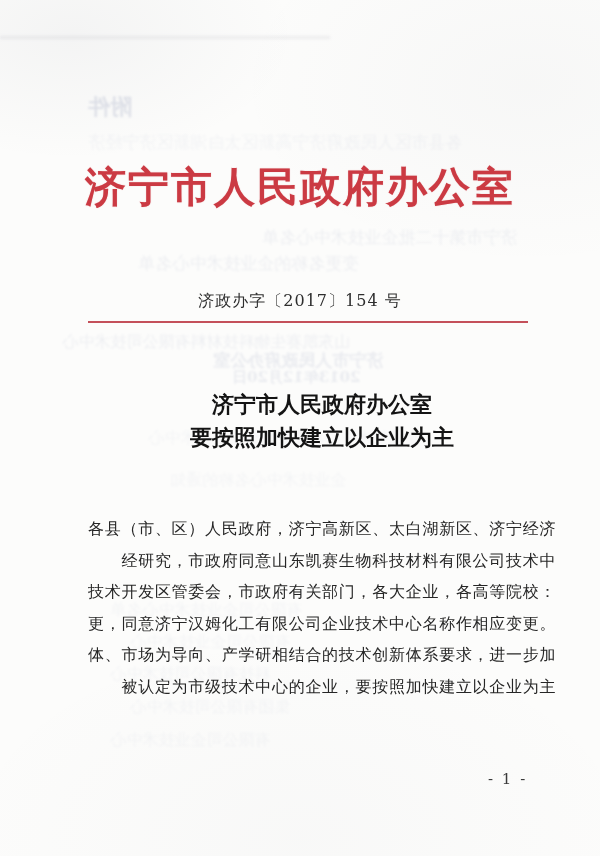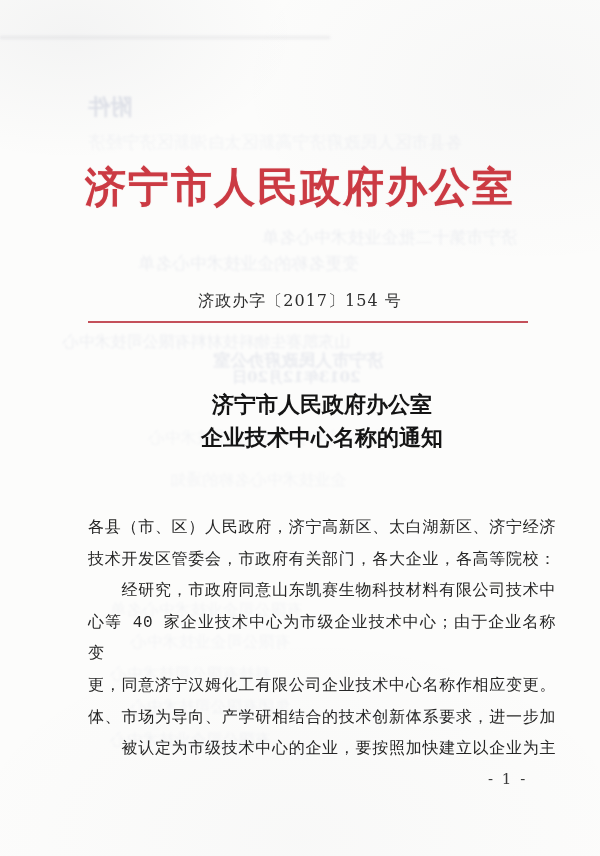--- a/index.html
+++ b/index.html
@@ -60,21 +60,20 @@
     font-size:22px;font-weight:bold;line-height:32.5px;
   }
   .body-text{
     position:absolute;top:513px;left:88px;width:468px;
     color:#262626;font-size:16px;line-height:31.6px;
   }
   .body-text .line{
     text-align:justify;
     text-align-last:justify;
     letter-spacing:.5px;
-    font-family:Liberation Mono, monospace;
   }
   .pagenum{
     position:absolute;top:770px;left:488px;
     font-size:15px;letter-spacing:2px;color:#3a3a3a;
   }
 </style>
 </head>
 <body>
 
 <div class="page">
@@ -97,28 +96,27 @@
   <div class="bleed b14">有限公司企业技术中心</div>
 
   <div class="banner">济宁市人民政府办公室</div>
 
   <div class="docnum">济政办字〔2017〕154 号</div>
 
   <div class="redrule"></div>
 
   <div class="title-block">
     <div>济宁市人民政府办公室</div>
-    <div>企业技术中心名称的通知</div>
+    <div>要按照加快建立以企业为主</div>
   </div>
 
   <div class="body-text">
     <div class="line">各县（市、区）人民政府，济宁高新区、太白湖新区、济宁经济</div>
+    <div class="line">　　经研究，市政府同意山东凯赛生物科技材料有限公司技术中</div>
     <div class="line">技术开发区管委会，市政府有关部门，各大企业，各高等院校：</div>
-    <div class="line">　　经研究，市政府同意山东凯赛生物科技材料有限公司技术中</div>
-    <div class="line">心等 40 家企业技术中心为市级企业技术中心；由于企业名称变</div>
     <div class="line">更，同意济宁汉姆化工有限公司企业技术中心名称作相应变更。</div>
     <div class="line">体、市场为导向、产学研相结合的技术创新体系要求，进一步加</div>
     <div class="line">　　被认定为市级技术中心的企业，要按照加快建立以企业为主</div>
   </div>
 
   <div class="pagenum">- 1 -</div>
 
 </div>
 
 </body></html>

